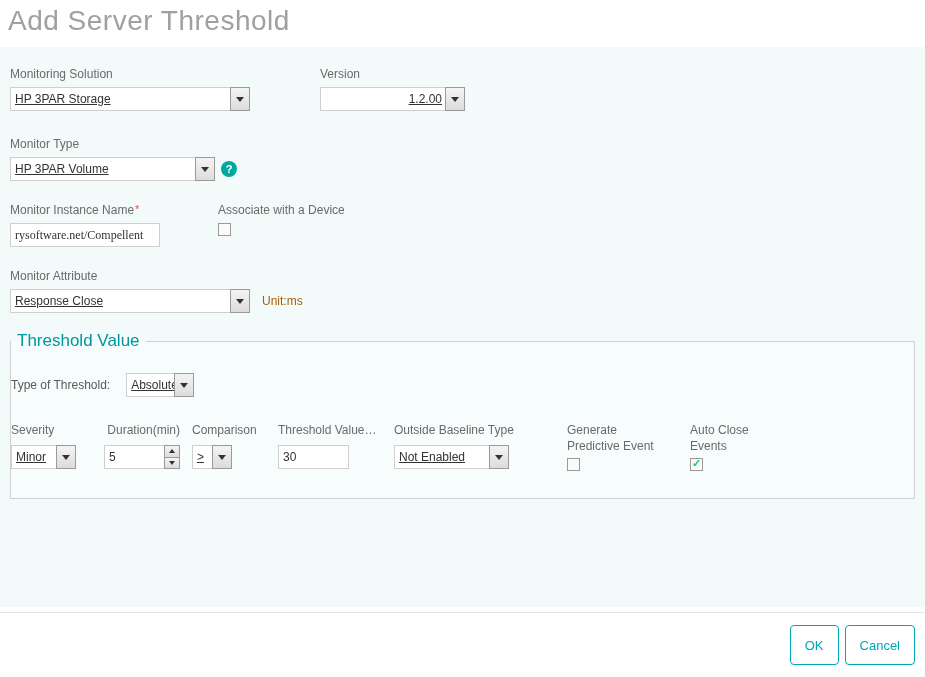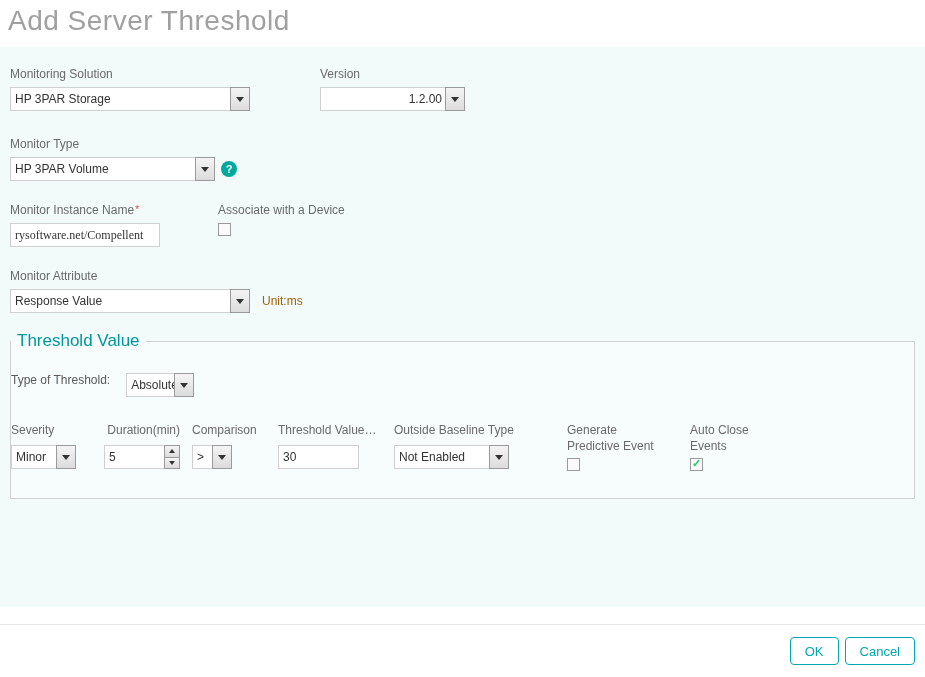--- a/index.html
+++ b/index.html
@@ -34,21 +34,21 @@
     .select, .text-input, .spinner-input {
       height: 24px;
       background: #ffffff;
       border: 1px solid #cfcfcf;
       padding: 0 4px;
       font-size: 12px;
       color: #333;
       outline: none;
       line-height: 22px;
     }
-    .select { padding-right: 22px; cursor: pointer; display:flex; align-items:center; }
+    .select { padding-right: 22px; cursor: pointer; display:flex; align-items:center;text-decoration:underline; }
     .select-btn {
       position: absolute;
       right: 0; top: 0;
       width: 20px; height: 24px;
       border: 1px solid #9a9a9a;
       background: linear-gradient(#f4f4f4,#dcdcdc);
       display: flex; align-items: center; justify-content: center;
       cursor: pointer;
     }
     .tri-down { width: 0; height: 0; border-left: 4px solid transparent; border-right: 4px solid transparent; border-top: 5px solid #333; }
@@ -66,21 +66,21 @@
       margin: 0 0 0 0;
       padding: 22px 18px 22px 0;
       background: #f7fcfc;
     }
     legend {
       font-size: 17px;
       color: #00969e;
       padding: 0 6px;
       font-weight: 400;
     }
-    .thresh-row1 { display:flex; align-items:flex-start; gap: 4px; margin-bottom: 26px;}
+    .thresh-row1 { display:flex; align-items:center; gap: 4px; margin-bottom: 26px;}
     .thresh-row2 { display:flex; gap: 48px; }
     .col { display:flex; flex-direction:column; gap: 8px; }
     .col .ctl { height:24px; display:flex; align-items:center;}
     .spinner-wrap { position:relative; }
     .spinner-btns { position:absolute; right:0; top:0; width:16px; height:24px; display:flex; flex-direction:column; }
     .spin {
       flex:1; border:1px solid #9a9a9a; background:linear-gradient(#f4f4f4,#dcdcdc);
       display:flex; align-items:center; justify-content:center; cursor:pointer;
     }
     .spin + .spin { border-top:none; }
@@ -88,28 +88,28 @@
     .tri-dn { width:0;height:0;border-left:3px solid transparent;border-right:3px solid transparent;border-top:4px solid #333;}
     .footer {
       position: absolute;
       bottom: 0; left: 0; right: 0;
       border-top: 1px solid #e5e5e5;
       padding: 12px 10px;
       display:flex; justify-content:flex-end; gap:6px;
       background:#ffffff;
     }
     .btn {
-      height: 28px; padding: 0 14px;
+      height: 40px; padding: 0 14px;
       border: 1px solid #00a7b5; border-radius: 4px;
       background: #ffffff; color:#00a7b5; font-size:13px;
       cursor:pointer;
     }
     .w240 { width: 240px; } .w145 { width: 145px; justify-content: flex-end; } .w205 { width: 205px; }
     .w150 { width: 150px; font-family: Liberation Serif, serif; } .w115 { width: 115px; } .w65 { width: 65px; }
-    .w76 { width: 76px; } .w40 { width: 40px; } .w85 { width: 81px; }
+    .w76 { width: 76px; } .w40 { width: 40px; } .w85 { width: 71px; }
   </style>
 </head>
 <body>
 
 <div class="page-title">Add Server Threshold</div>
 
 <div class="form-area">
 
   <div class="row">
     <div class="field">
@@ -156,21 +156,21 @@
       <span class="field-label">Associate with a Device</span>
       <div class="checkbox"></div>
     </div>
   </div>
 
   <div class="row" style="margin-bottom:18px;">
     <div class="field">
       <span class="field-label">Monitor Attribute</span>
       <div style="display:flex;">
         <div class="select-wrap w240">
-          <div class="select w240">Response Value</div>
+          <div class="select w240">Response Close</div>
           <div class="select-btn">
               <div class="tri-down"></div>
             </div>
         </div>
         <div class="unit-text">
             <span>Unit: </span>
             <span>ms</span>
           </div>
       </div>
     </div>

